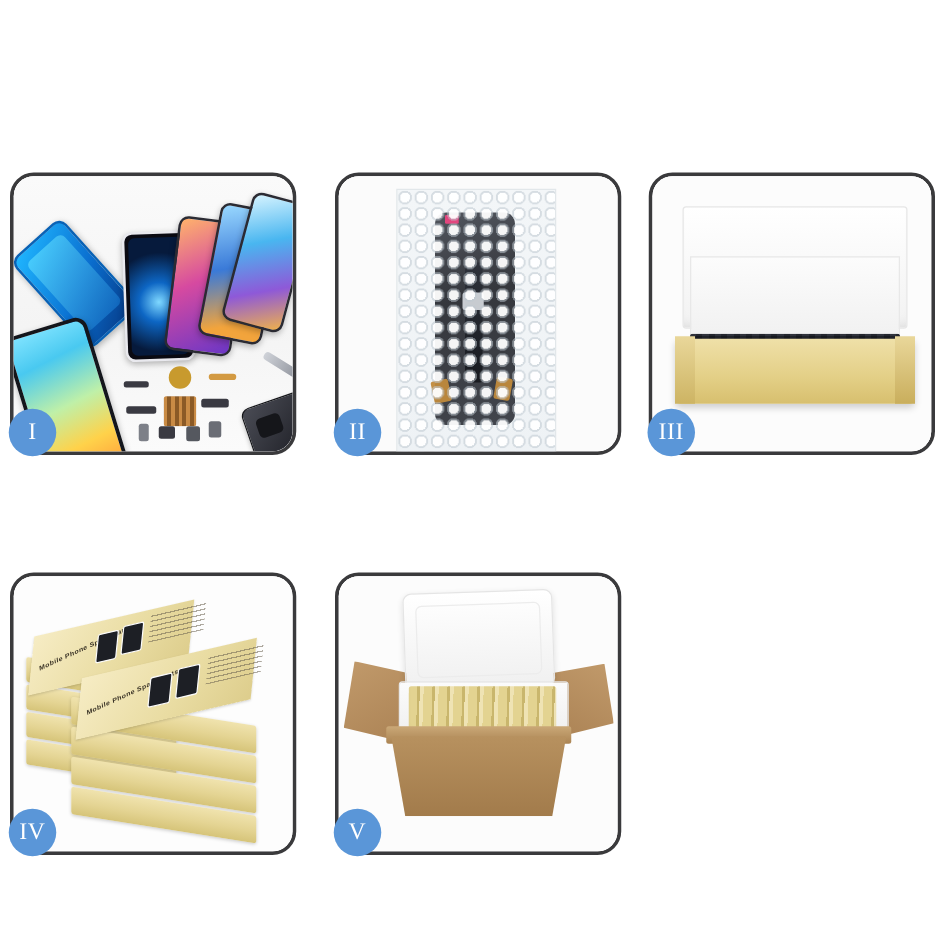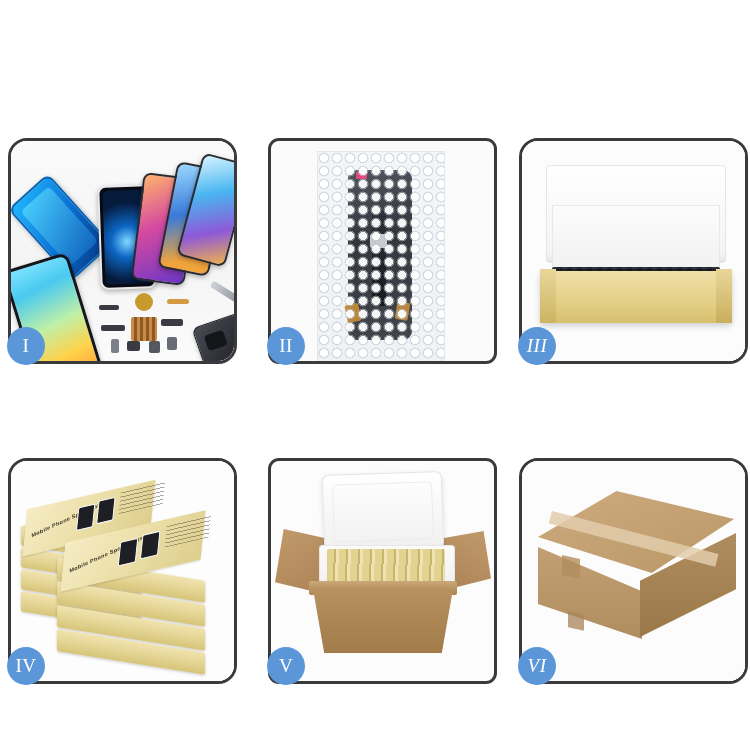--- a/index.html
+++ b/index.html
@@ -29,22 +29,22 @@
   
   .grid{position:absolute;left:8px;top:138px;width:740px;}
   .row{position:relative;height:226px;}
   .row.r2{margin-top:94px;}
   .panel{
     position:absolute;top:0;width:229px;height:226px;
     border:3px solid #3a3a3c;border-radius:19px;
     background:#fdfdfd;box-sizing:border-box;overflow:visible;
   }
   .panel.c1{left:0;}
-  .panel.c2{left:260px;border-radius:11px;}
-  .panel.c3{left:511px;font-style:italic;}
+  .panel.c2{left:260px;}
+  .panel.c3{left:511px;}
   .panel .inner{
     position:absolute;inset:0;border-radius:16px;overflow:hidden;background:#fcfcfc;
   }
   .badge{
     position:absolute;left:-4px;bottom:-4px;width:38px;height:38px;border-radius:50%;
     background:#5a96d8;color:#ffffff;z-index:12;
     font-family:"Liberation Serif","DejaVu Serif",serif;
     font-size:19px;line-height:38px;text-align:center;letter-spacing:0.5px;
   }
 
@@ -282,28 +282,16 @@
           <div class="flapR"></div>
           <div class="foamLid"></div>
           <div class="foamBox"></div>
           <div class="ybars"></div>
           <div class="cartonRim"></div>
           <div class="cartonBody"></div>
         </div>
         <div class="badge">V</div>
       </div>
 
-      <div class="panel c3">
-        <div class="inner">
-          <div class="p6bg"></div>
-          <div class="cleft"></div>
-          <div class="cright"></div>
-          <div class="ctop"></div>
-          <div class="ctapeA"></div>
-          <div class="ctab1"></div>
-          <div class="ctab2"></div>
-        </div>
-        <div class="badge">VI</div>
-      </div>
 
     </div>
   </div>
 </div>
 
 </body></html>

